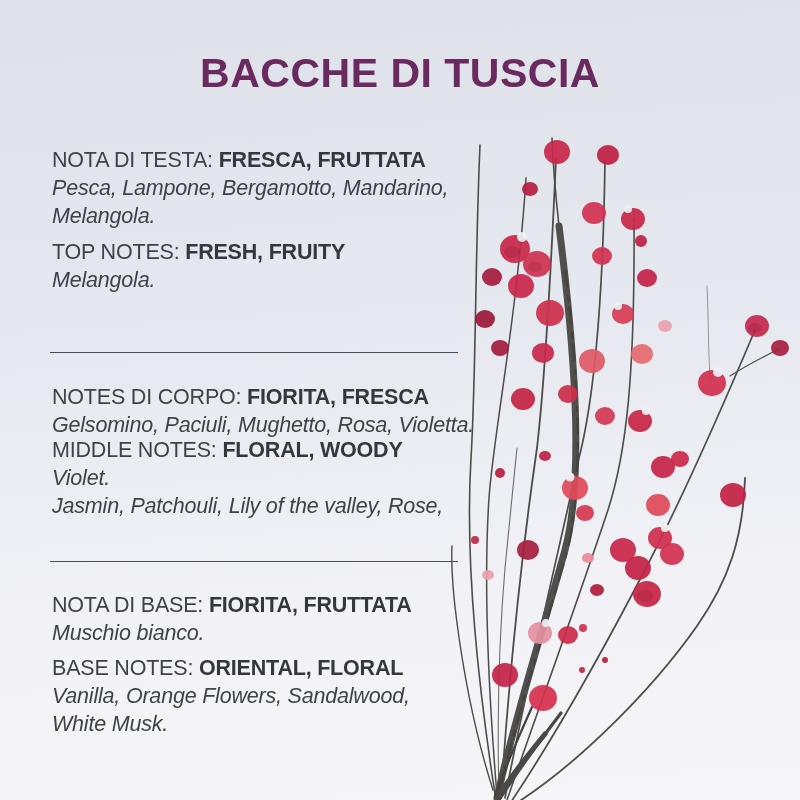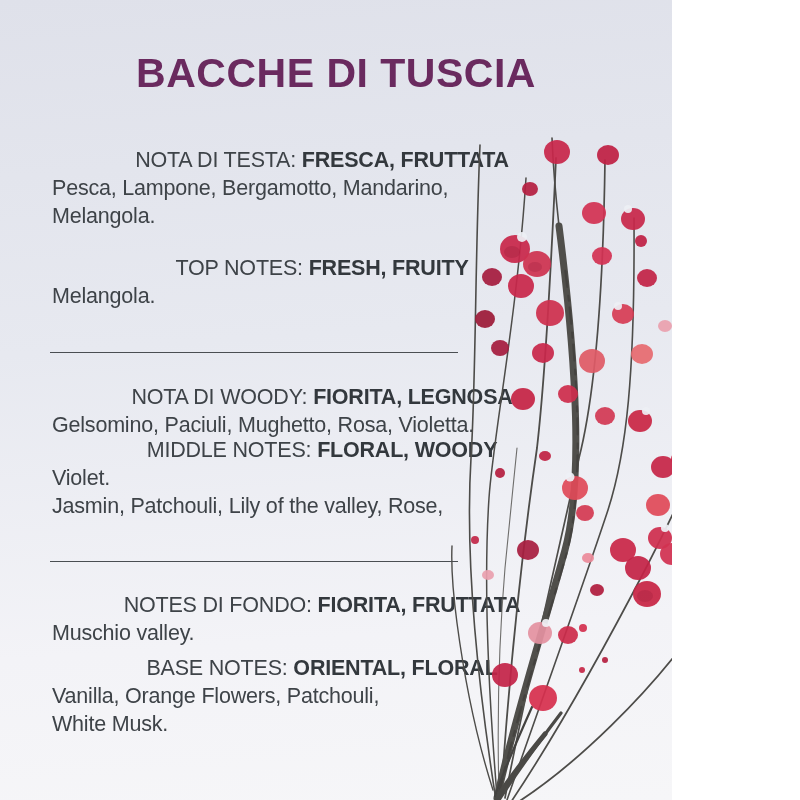--- a/index.html
+++ b/index.html
@@ -1,80 +1,80 @@
 <!DOCTYPE html>
 <html><head>
 <meta charset="utf-8">
 <style>
   html,body{margin:0;padding:0;}
   .canvas{
-    position:relative;width:672px;height:800px;overflow:hidden;
+    position:relative;width:800px;height:800px;overflow:hidden;
     background:linear-gradient(176deg,#dfe1ea 0%,#e7e9f0 42%,#f3f3f7 78%,#f6f6f8 100%);
     font-family:"Liberation Sans",sans-serif;
   }
   .page-title{
     position:absolute;top:50px;left:0;right:0;margin:0;
     text-align:center;font-size:41px;font-weight:700;letter-spacing:.5px;
     color:#6a2a5f;
   }
   .block{
     position:absolute;left:52px;width:540px;
     color:#3e4348;font-size:21.5px;line-height:28px;letter-spacing:-.2px;
   }
-  .hd{white-space:nowrap;text-align:center;}
+  .hd{white-space:nowrap;}
   .lbl{font-weight:400;}
   .desc{font-weight:700;color:#33383d;}
-  .ln{white-space:nowrap;}
+  .ln{white-space:nowrap;font-style:italic;}
   .divider{
     position:absolute;left:50px;width:408px;height:0;margin:0;border:none;
     border-top:1.6px solid #4a4e52;
   }
   .illus{position:absolute;left:425px;top:118px;}
 </style>
 </head>
 <body>
 
 <div class="canvas">
 
   <h1 class="page-title">BACCHE DI TUSCIA</h1>
 
   <div class="block" style="top:146px">
     <div class="hd"><span class="lbl">NOTA DI TESTA:</span> <span class="desc">FRESCA, FRUTTATA</span></div>
     <div class="ln">Pesca, Lampone, Bergamotto, Mandarino,</div>
     <div class="ln">Melangola.</div>
   </div>
 
-  <div class="block" style="top:254px">
+  <div class="block" style="top:238px">
     <div class="hd"><span class="lbl">TOP NOTES:</span> <span class="desc">FRESH, FRUITY</span></div>
     <div class="ln">Melangola.</div>
   </div>
 
   <hr class="divider" style="top:352px">
 
   <div class="block" style="top:383px">
-    <div class="hd"><span class="lbl">NOTA DI WOODY:</span> <span class="desc">FIORITA, LEGNOSA</span></div>
+    <div class="hd"><span class="lbl">NOTES DI CORPO:</span> <span class="desc">FIORITA, FRESCA</span></div>
     <div class="ln">Gelsomino, Paciuli, Mughetto, Rosa, Violetta.</div>
   </div>
 
   <div class="block" style="top:436px">
     <div class="hd"><span class="lbl">MIDDLE NOTES:</span> <span class="desc">FLORAL, WOODY</span></div>
     <div class="ln">Violet.</div>
     <div class="ln">Jasmin, Patchouli, Lily of the valley, Rose,</div>
   </div>
 
   <hr class="divider" style="top:561px">
 
   <div class="block" style="top:591px">
-    <div class="hd"><span class="lbl">NOTES DI FONDO:</span> <span class="desc">FIORITA, FRUTTATA</span></div>
-    <div class="ln">Muschio valley.</div>
+    <div class="hd"><span class="lbl">NOTA DI BASE:</span> <span class="desc">FIORITA, FRUTTATA</span></div>
+    <div class="ln">Muschio bianco.</div>
   </div>
 
   <div class="block" style="top:654px">
     <div class="hd"><span class="lbl">BASE NOTES:</span> <span class="desc">ORIENTAL, FLORAL</span></div>
-    <div class="ln">Vanilla, Orange Flowers, Patchouli,</div>
+    <div class="ln">Vanilla, Orange Flowers, Sandalwood,</div>
     <div class="ln">White Musk.</div>
   </div>
 
   <svg class="illus" width="375" height="682" viewBox="0 0 375 682">
     <g stroke="#4d4c49" fill="none" stroke-linecap="round">
       <path d="M70,676 C52,560 40,440 46,340 C51,260 50,140 55,27" stroke-width="1.6"></path>
       <path d="M72,678 C64,580 58,470 64,380 C68,320 92,200 101,60" stroke-width="1.5"></path>
       <path d="M76,678 C84,560 96,440 112,330 C120,260 127,130 131,40" stroke-width="1.8"></path>
       <path d="M80,680 C102,565 132,440 154,340 C168,285 178,190 180,42" stroke-width="1.7"></path>
       <path d="M82,682 C112,595 152,485 182,395 C202,335 210,255 209,100" stroke-width="1.6"></path>

